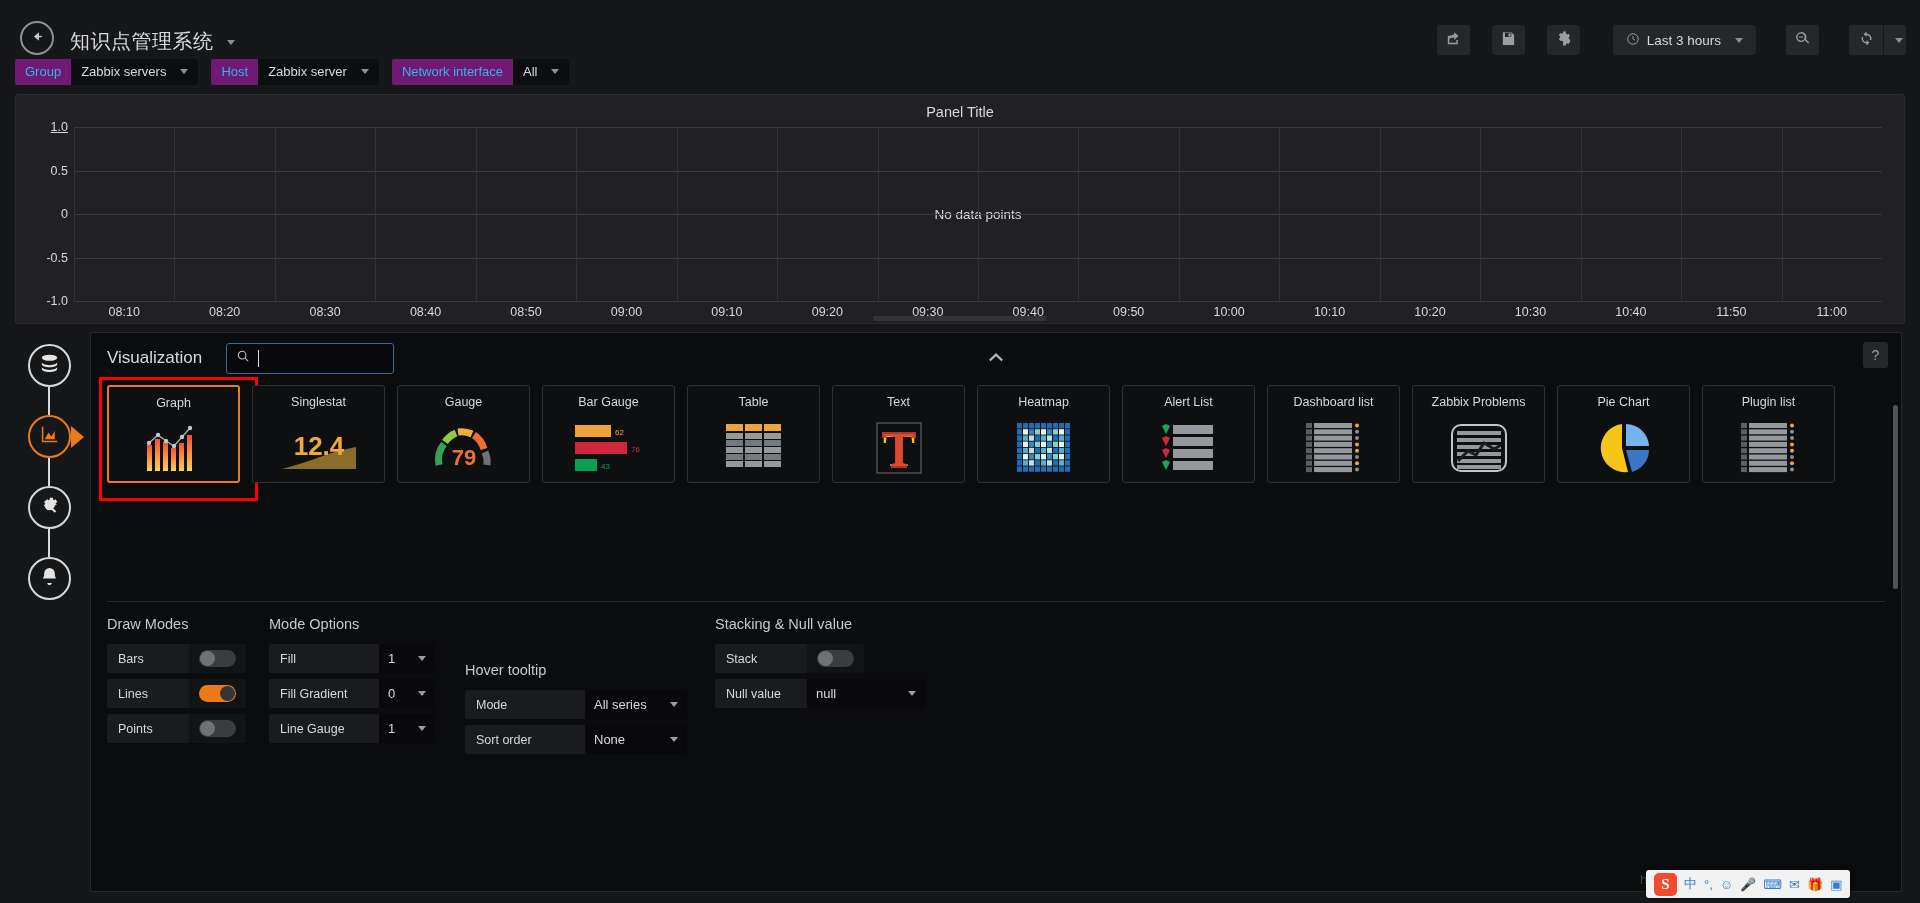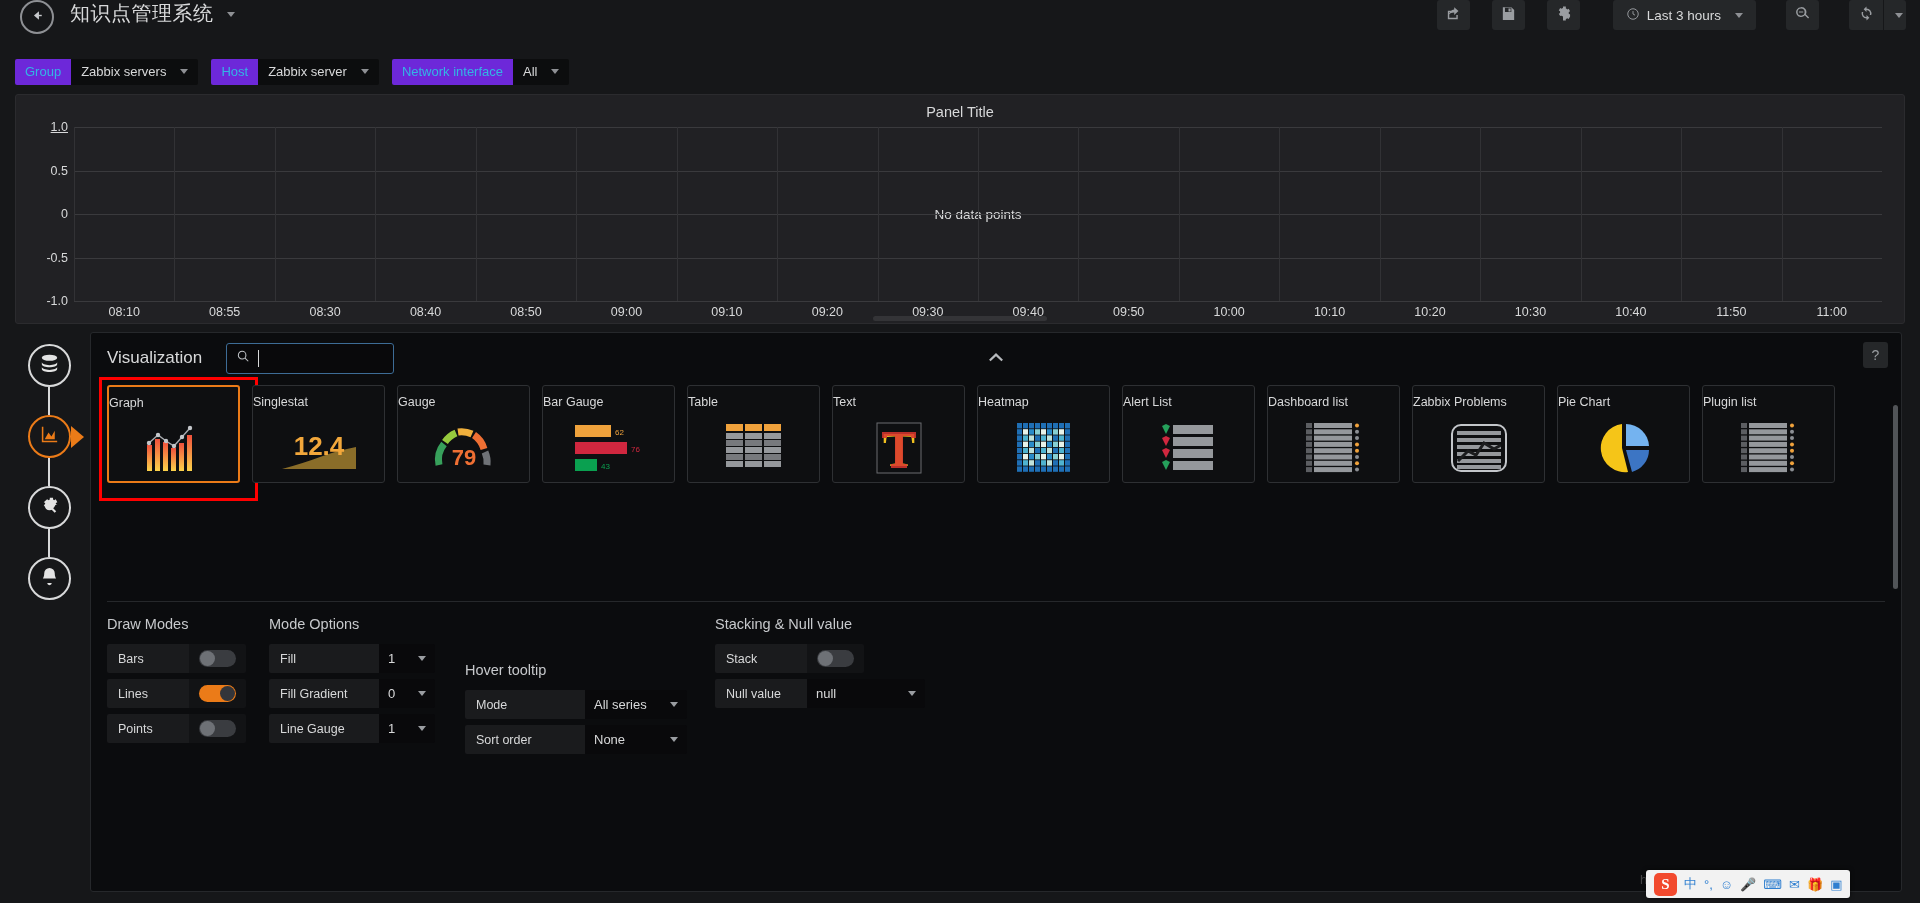--- a/index.html
+++ b/index.html
@@ -7,21 +7,21 @@
     width: 1920px; height: 903px;
     background: #161719;
     font-family: "Liberation Sans", sans-serif;
     color: #d8d9da;
     overflow: hidden;
   }
   
   .navbar {
     height: 55px; width: 100%;
     background: #161719;
-    display: flex; align-items: flex-start;
+    display: flex; align-items: flex-end;
     padding: 0 14px;
     position: relative;
   }
   .back-btn {
     width: 34px; height: 34px; border-radius: 50%;
     border: 2px solid #8e9094;
     display: flex; align-items: center; justify-content: center;
     margin-left: 6px; cursor: pointer;
   }
   .back-btn svg { width: 17px; height: 17px; fill: #c7c9cc; }
@@ -54,21 +54,21 @@
     width: 22px; height: 30px; background: #252729; border-radius: 0 3px 3px 0;
     display: flex; align-items: center; justify-content: center; cursor: pointer;
     margin-left: 1px;
   }
   .grp { display: flex; margin-left: 8px; }
 
   
   .varbar { height: 33px; display: flex; align-items: center; padding-left: 15px; gap: 13px; }
   .var { display: flex; height: 26px; }
   .var-label {
-    background: #6d28d9; color: #33b5e5; font-size: 13px;
+    background: #701a75; color: #33b5e5; font-size: 13px;
     display: flex; align-items: center; padding: 0 10px;
     border-radius: 2px 0 0 2px; white-space: nowrap;
   }
   .var-value {
     background: #0c0d0e; color: #d8d9da; font-size: 13px;
     display: flex; align-items: center; gap: 7px; padding: 0 10px;
     border-radius: 0 2px 2px 0; cursor: pointer; white-space: nowrap;
   }
 
   
@@ -163,21 +163,21 @@
     color: #9a9da1; font-size: 14px; cursor: pointer;
   }
 
   .viz-grid {
     display: flex; flex-wrap: wrap; gap: 12px;
     padding: 2px 16px 0 16px;
   }
   .viz-card {
     width: 133px; height: 98px; background: #0e0f11;
     border: 1px solid #2e3033; border-radius: 3px;
-    display: flex; flex-direction: column; 
+    display: flex; flex-direction: column; align-items: center;
     padding-top: 9px; cursor: pointer; position: relative;
   }
   .viz-card.selected { border: 2px solid #eb7b18; }
   .viz-card.selected::before {
     content: ""; position: absolute; left: -10px; top: -10px;
     width: 153px; height: 118px; border: 3px solid #f00; pointer-events: none;
   }
   .viz-name { font-size: 12.5px; color: #d8d9da; margin-bottom: 5px; }
   .viz-art { flex: 1; display: flex; align-items: center; justify-content: center; }
 
@@ -385,21 +385,21 @@
         <div class="vline" style="left: 61.1111%;"></div>
         <div class="vline" style="left: 66.6667%;"></div>
         <div class="vline" style="left: 72.2222%;"></div>
         <div class="vline" style="left: 77.7778%;"></div>
         <div class="vline" style="left: 83.3333%;"></div>
         <div class="vline" style="left: 88.8889%;"></div>
         <div class="vline" style="left: 94.4444%;"></div>
       </div>
     <div class="xlabels" id="xlabels">
         <div class="xlabel" style="left: 2.77778%;">08:10</div>
-        <div class="xlabel" style="left: 8.33333%;">08:55</div>
+        <div class="xlabel" style="left: 8.33333%;">08:20</div>
         <div class="xlabel" style="left: 13.8889%;">08:30</div>
         <div class="xlabel" style="left: 19.4444%;">08:40</div>
         <div class="xlabel" style="left: 25%;">08:50</div>
         <div class="xlabel" style="left: 30.5556%;">09:00</div>
         <div class="xlabel" style="left: 36.1111%;">09:10</div>
         <div class="xlabel" style="left: 41.6667%;">09:20</div>
         <div class="xlabel" style="left: 47.2222%;">09:30</div>
         <div class="xlabel" style="left: 52.7778%;">09:40</div>
         <div class="xlabel" style="left: 58.3333%;">09:50</div>
         <div class="xlabel" style="left: 63.8889%;">10:00</div>

